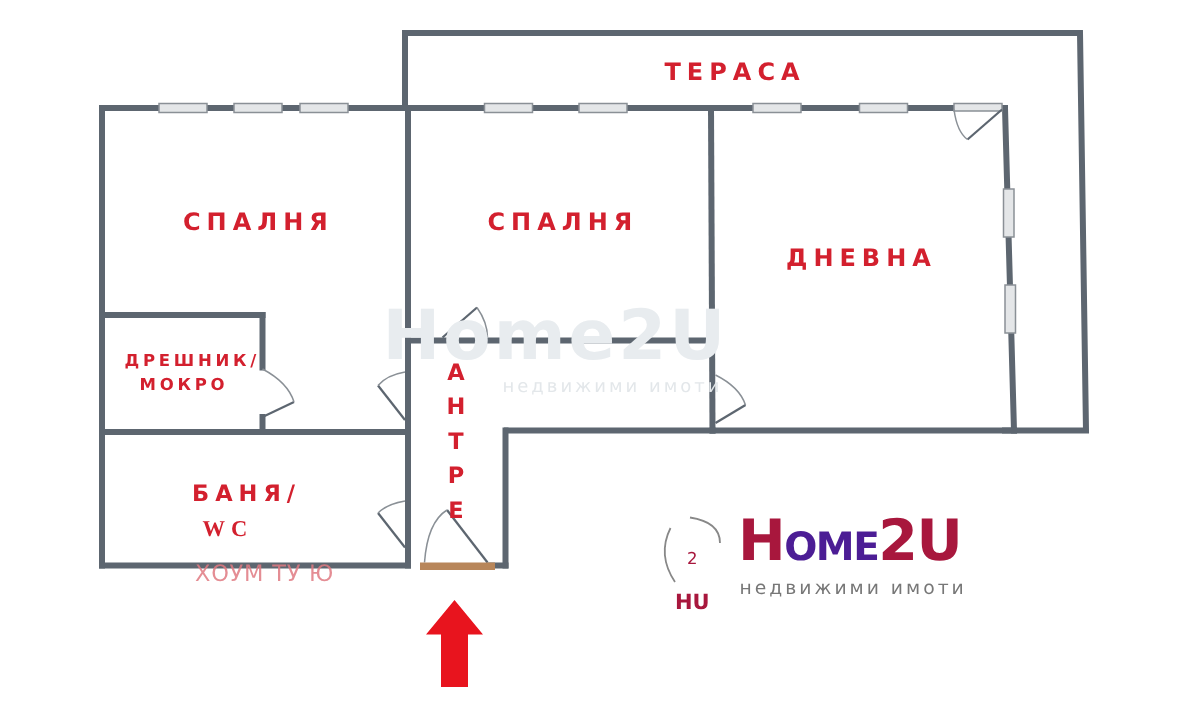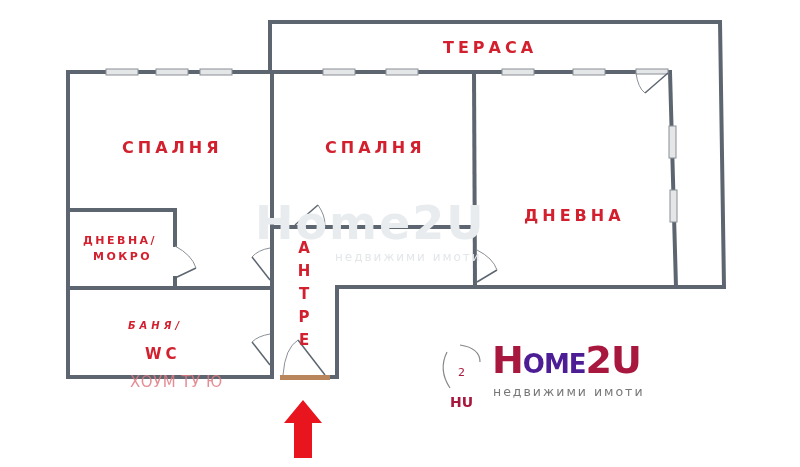--- a/index.html
+++ b/index.html
@@ -95,27 +95,27 @@
   <path d="M447 352 Q438 370 450 388" stroke="#888" stroke-width="1.2" fill="none"></path>
   <path d="M460 345 Q480 348 480 362" stroke="#888" stroke-width="1.2" fill="none"></path>
 </svg>
 
 <div class="wm-bg" style="left:255px; top:196px;">Home2U</div>
 <div class="wm-bg-sub" style="left:335px; top:250px;">недвижими имоти</div>
 
 <div class="label lbl-lg" style="left:443px; top:38px;">ТЕРАСА</div>
 <div class="label lbl-lg" style="left:122px; top:138px;">СПАЛНЯ</div>
 <div class="label lbl-lg" style="left:325px; top:138px;">СПАЛНЯ</div>
-<div class="label lbl-lg" style="left:524px; top:162px;margin-top:44px;">ДНЕВНА</div>
+<div class="label lbl-lg" style="left:524px; top:162px;">ДНЕВНА</div>
 
-<div class="label lbl-sm" style="left:83px; top:234px;">ДНЕВНА/</div>
+<div class="label lbl-sm" style="left:83px; top:234px;">ДРЕШНИК/</div>
 <div class="label lbl-sm" style="left:93px; top:250px;">МОКРО</div>
 
-<div class="label lbl-lg" style="left:128px; top:320px; font-size:10px;font-style:italic;">БАНЯ/</div>
-<div class="label lbl-lg" style="left:145px; top:345px; font-size:15px;">WC</div>
+<div class="label lbl-lg" style="left:128px; top:320px; font-size:15px;">БАНЯ/</div>
+<div class="label lbl-lg" style="left:135px; top:345px; font-size:15px;font-family:Liberation Serif, serif;">WC</div>
 
 <div class="label vert" style="left:294px; top:237px;">
   <div>А</div>
   <div>Н</div>
   <div>Т</div>
   <div>Р</div>
   <div>Е</div>
 </div>
 
 <div class="watermark-ru" style="left:130px; top:373px;">ХОУМ ТУ Ю</div>

